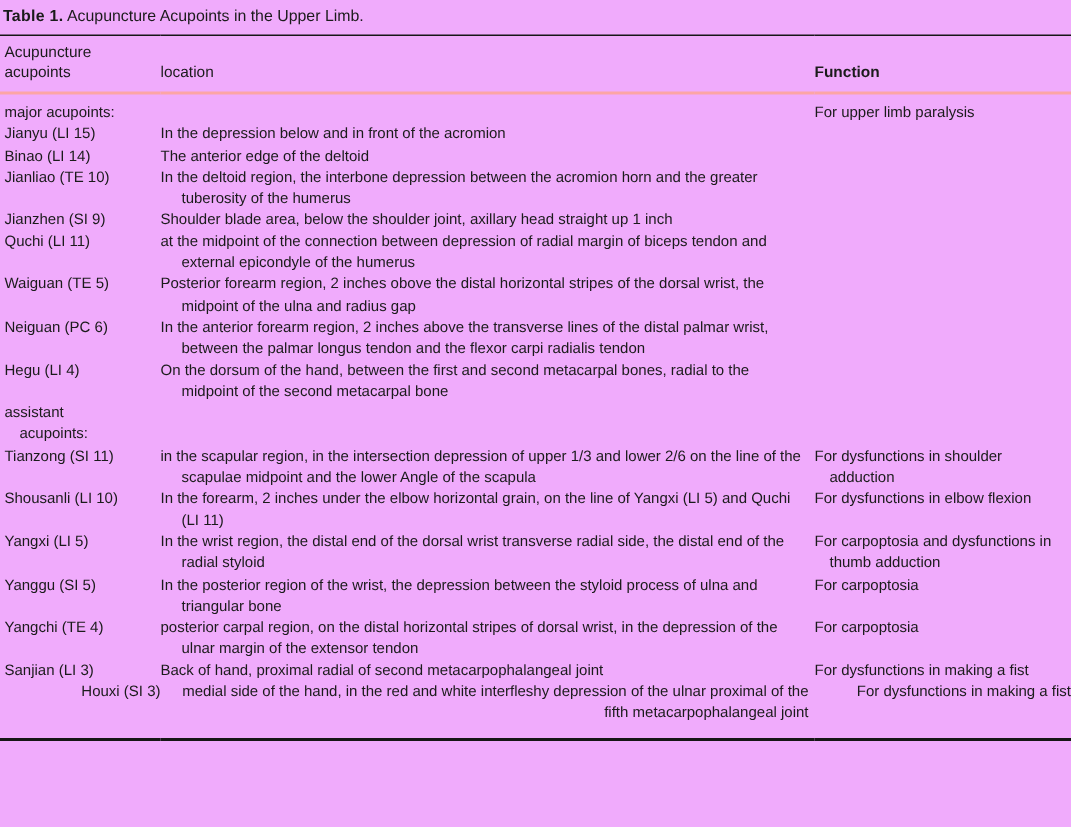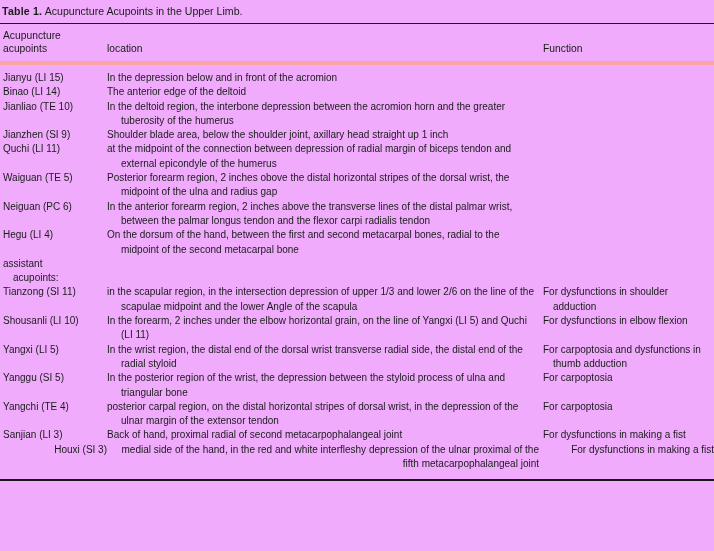--- a/index.html
+++ b/index.html
@@ -35,26 +35,26 @@
   }
   col.c1 { width: 107px; }
   col.c2 { width: 436px; }
   col.c3 { width: 171px; }
   th {
     font-weight: normal;
     text-align: left;
     vertical-align: bottom;
     font-size: 10.3px;
     line-height: 13px;
-    border-bottom: 4px solid #fca5a5;
+    border-bottom: 2px solid #fca5a5;
     padding: 5px 0 6px 0;
   }
   th.name { padding-left: 3px; padding-right: 34px; }
   th.loc  { padding-left: 0; }
-  th.fn   { padding-left: 0; }
+  th.fn   { padding-left: 0; font-weight: bold; }
   td {
     vertical-align: top;
     font-size: 10px;
     line-height: 14.3px;
     padding: 0;
   }
   td.name {
     padding-left: 13px;
     text-indent: -10px;
     white-space: pre-line;
@@ -87,20 +87,25 @@
       <col class="c3">
     </colgroup>
     <thead>
       <tr>
         <th class="name">Acupuncture acupoints</th>
         <th class="loc">location</th>
         <th class="fn">Function</th>
       </tr>
     </thead>
     <tbody>
+        <tr>
+          <td class="name">major acupoints:</td>
+          <td class="loc"></td>
+          <td class="fn">For upper limb paralysis</td>
+        </tr>
         <tr>
           <td class="name">Jianyu (LI 15)</td>
           <td class="loc">In the depression below and in front of the acromion</td>
           <td class="fn"></td>
         </tr>
         <tr>
           <td class="name">Binao (LI 14)</td>
           <td class="loc">The anterior edge of the deltoid</td>
           <td class="fn"></td>
         </tr>

